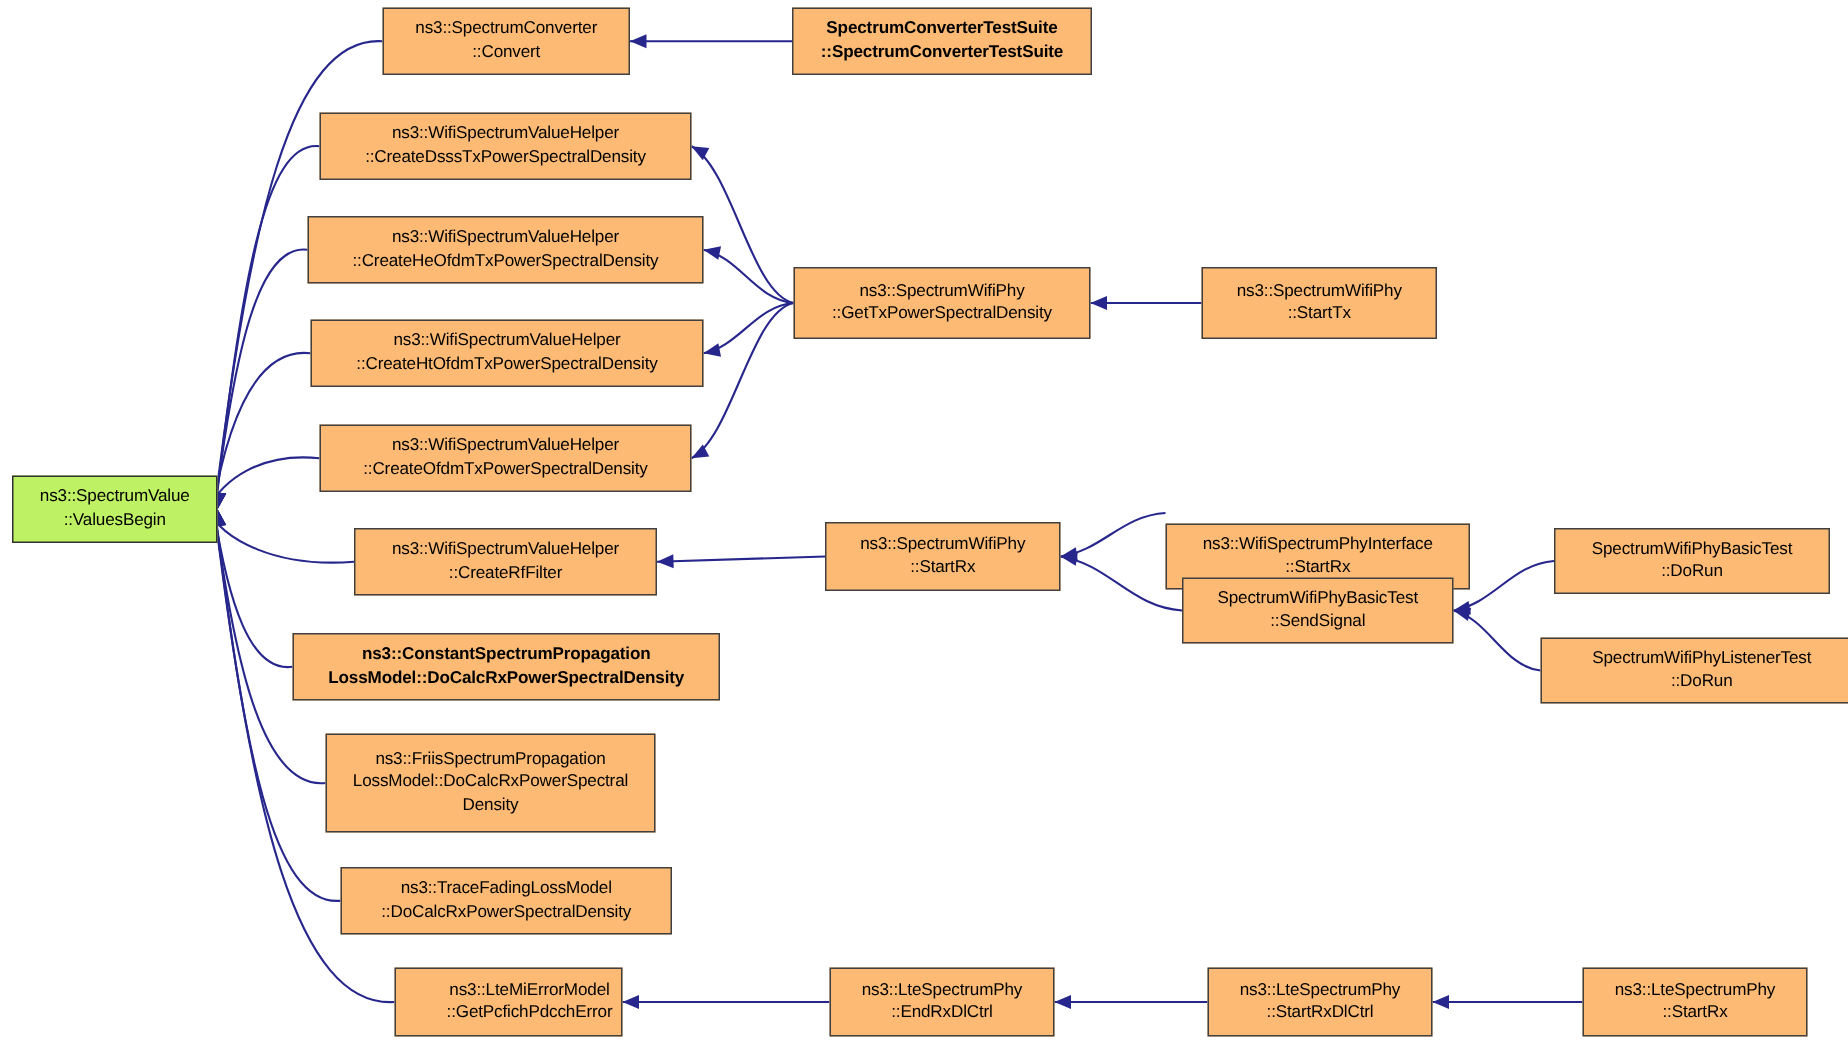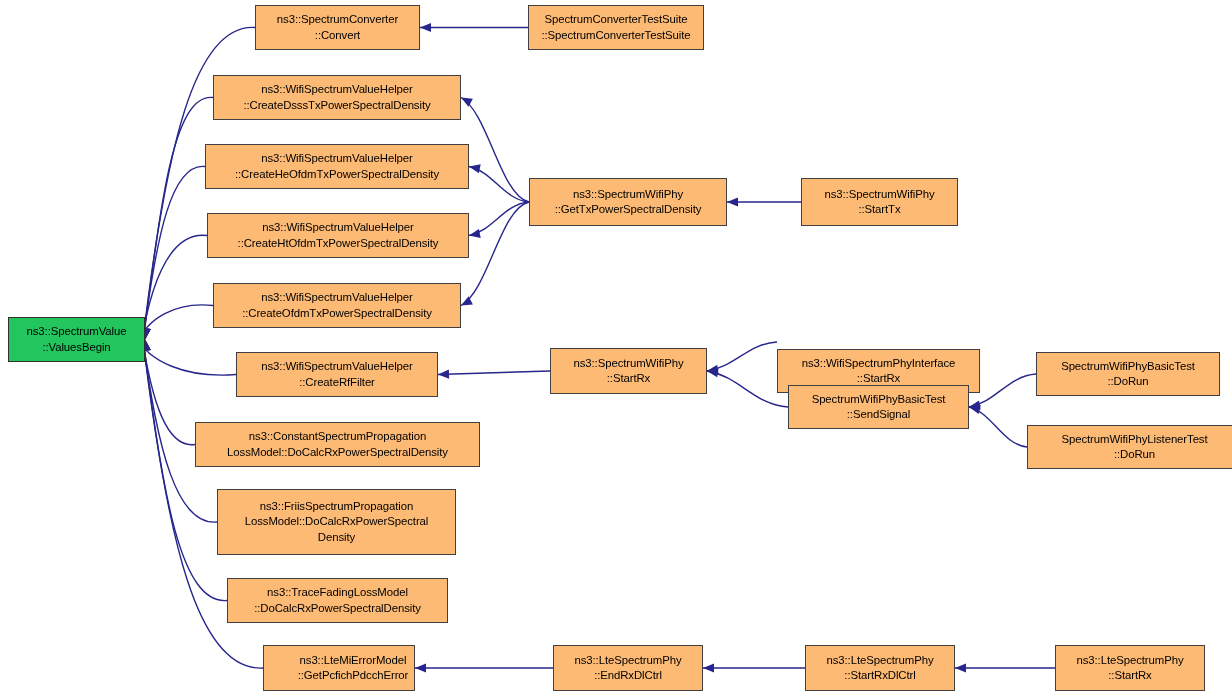--- a/index.html
+++ b/index.html
@@ -34,21 +34,21 @@
     font-size: 11.4px;
     line-height: 1.32;
     text-align: center;
     display: flex;
     align-items: center;
     justify-content: center;
     white-space: pre-line;
     letter-spacing: -0.1px;
   }
   .node-box.highlight {
-    background: #22c55e;
+    background: #bef264;
     border-color: #303030;
   }
   .node-box .lbl {
     display: block;
     width: 100%;
     padding: 0 3px;
   }
   .edge-line {
     fill: none;
     stroke: #26268c;
@@ -115,21 +115,21 @@
         <path d="M 1055 668 L 955 668" class="edge-line"></path>
         <polygon points="955,668 966,663.4 966,672.6" class="edge-head"></polygon>
       </g>
   </svg>
 
   <div id="node-layer">
       <div class="node-box highlight" style="left: 8px; top: 317px; width: 137px; height: 45px;"><span class="lbl">ns3::SpectrumValue
 ::ValuesBegin</span></div>
       <div class="node-box" style="left: 255px; top: 5px; width: 165px; height: 45px;"><span class="lbl">ns3::SpectrumConverter
 ::Convert</span></div>
-      <div class="node-box" style="left: 528px; top: 5px; width: 176px; height: 45px;"><span class="lbl">SpectrumConverterTestSuite
+      <div class="node-box" style="left: 528px; top: 5px; width: 200px; height: 45px; font-weight: bold;"><span class="lbl">SpectrumConverterTestSuite
 ::SpectrumConverterTestSuite</span></div>
       <div class="node-box" style="left: 213px; top: 75px; width: 248px; height: 45px;"><span class="lbl">ns3::WifiSpectrumValueHelper
 ::CreateDsssTxPowerSpectralDensity</span></div>
       <div class="node-box" style="left: 205px; top: 144px; width: 264px; height: 45px;"><span class="lbl">ns3::WifiSpectrumValueHelper
 ::CreateHeOfdmTxPowerSpectralDensity</span></div>
       <div class="node-box" style="left: 207px; top: 213px; width: 262px; height: 45px;"><span class="lbl">ns3::WifiSpectrumValueHelper
 ::CreateHtOfdmTxPowerSpectralDensity</span></div>
       <div class="node-box" style="left: 213px; top: 283px; width: 248px; height: 45px;"><span class="lbl">ns3::WifiSpectrumValueHelper
 ::CreateOfdmTxPowerSpectralDensity</span></div>
       <div class="node-box" style="left: 236px; top: 352px; width: 202px; height: 45px;"><span class="lbl">ns3::WifiSpectrumValueHelper
@@ -141,23 +141,23 @@
       <div class="node-box" style="left: 550px; top: 348px; width: 157px; height: 46px;"><span class="lbl">ns3::SpectrumWifiPhy
 ::StartRx</span></div>
       <div class="node-box" style="left: 777px; top: 320px; width: 203px; height: 44px; margin-top: 29px;"><span class="lbl">ns3::WifiSpectrumPhyInterface
 ::StartRx</span></div>
       <div class="node-box" style="left: 788px; top: 385px; width: 181px; height: 44px;"><span class="lbl">SpectrumWifiPhyBasicTest
 ::SendSignal</span></div>
       <div class="node-box" style="left: 1036px; top: 352px; width: 184px; height: 44px;"><span class="lbl">SpectrumWifiPhyBasicTest
 ::DoRun</span></div>
       <div class="node-box" style="left: 1027px; top: 425px; width: 215px; height: 44px;"><span class="lbl">SpectrumWifiPhyListenerTest
 ::DoRun</span></div>
-      <div class="node-box" style="left: 195px; top: 422px; width: 285px; height: 45px;"><span class="lbl">ns3::ConstantSpectrumPropagation
+      <div class="node-box" style="left: 195px; top: 422px; width: 285px; height: 45px; font-weight: bold;"><span class="lbl">ns3::ConstantSpectrumPropagation
 LossModel::DoCalcRxPowerSpectralDensity</span></div>
-      <div class="node-box" style="left: 217px; top: 489px; width: 239px; height: 66px;"><span class="lbl">ns3::FriisSpectrumPropagation
+      <div class="node-box" style="left: 217px; top: 489px; width: 220px; height: 66px;"><span class="lbl">ns3::FriisSpectrumPropagation
 LossModel::DoCalcRxPowerSpectral
 Density</span></div>
       <div class="node-box" style="left: 227px; top: 578px; width: 221px; height: 45px; text-align: center;"><span class="lbl">ns3::TraceFadingLossModel
 ::DoCalcRxPowerSpectralDensity</span></div>
       <div class="node-box" style="left: 263px; top: 645px; width: 152px; height: 46px; padding-left: 28px;"><span class="lbl">ns3::LteMiErrorModel
 ::GetPcfichPdcchError</span></div>
       <div class="node-box" style="left: 553px; top: 645px; width: 150px; height: 46px;"><span class="lbl">ns3::LteSpectrumPhy
 ::EndRxDlCtrl</span></div>
       <div class="node-box" style="left: 805px; top: 645px; width: 150px; height: 46px;"><span class="lbl">ns3::LteSpectrumPhy
 ::StartRxDlCtrl</span></div>

